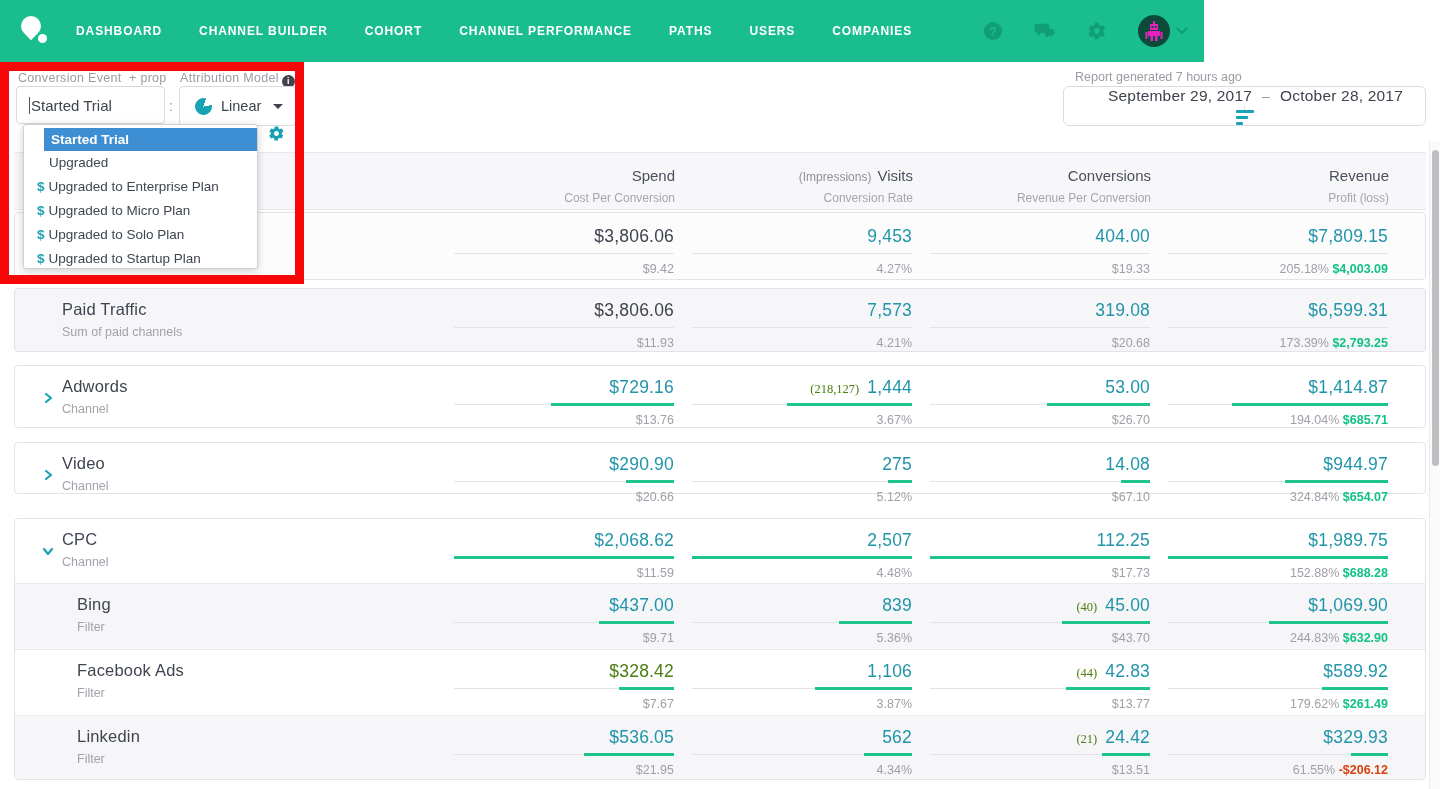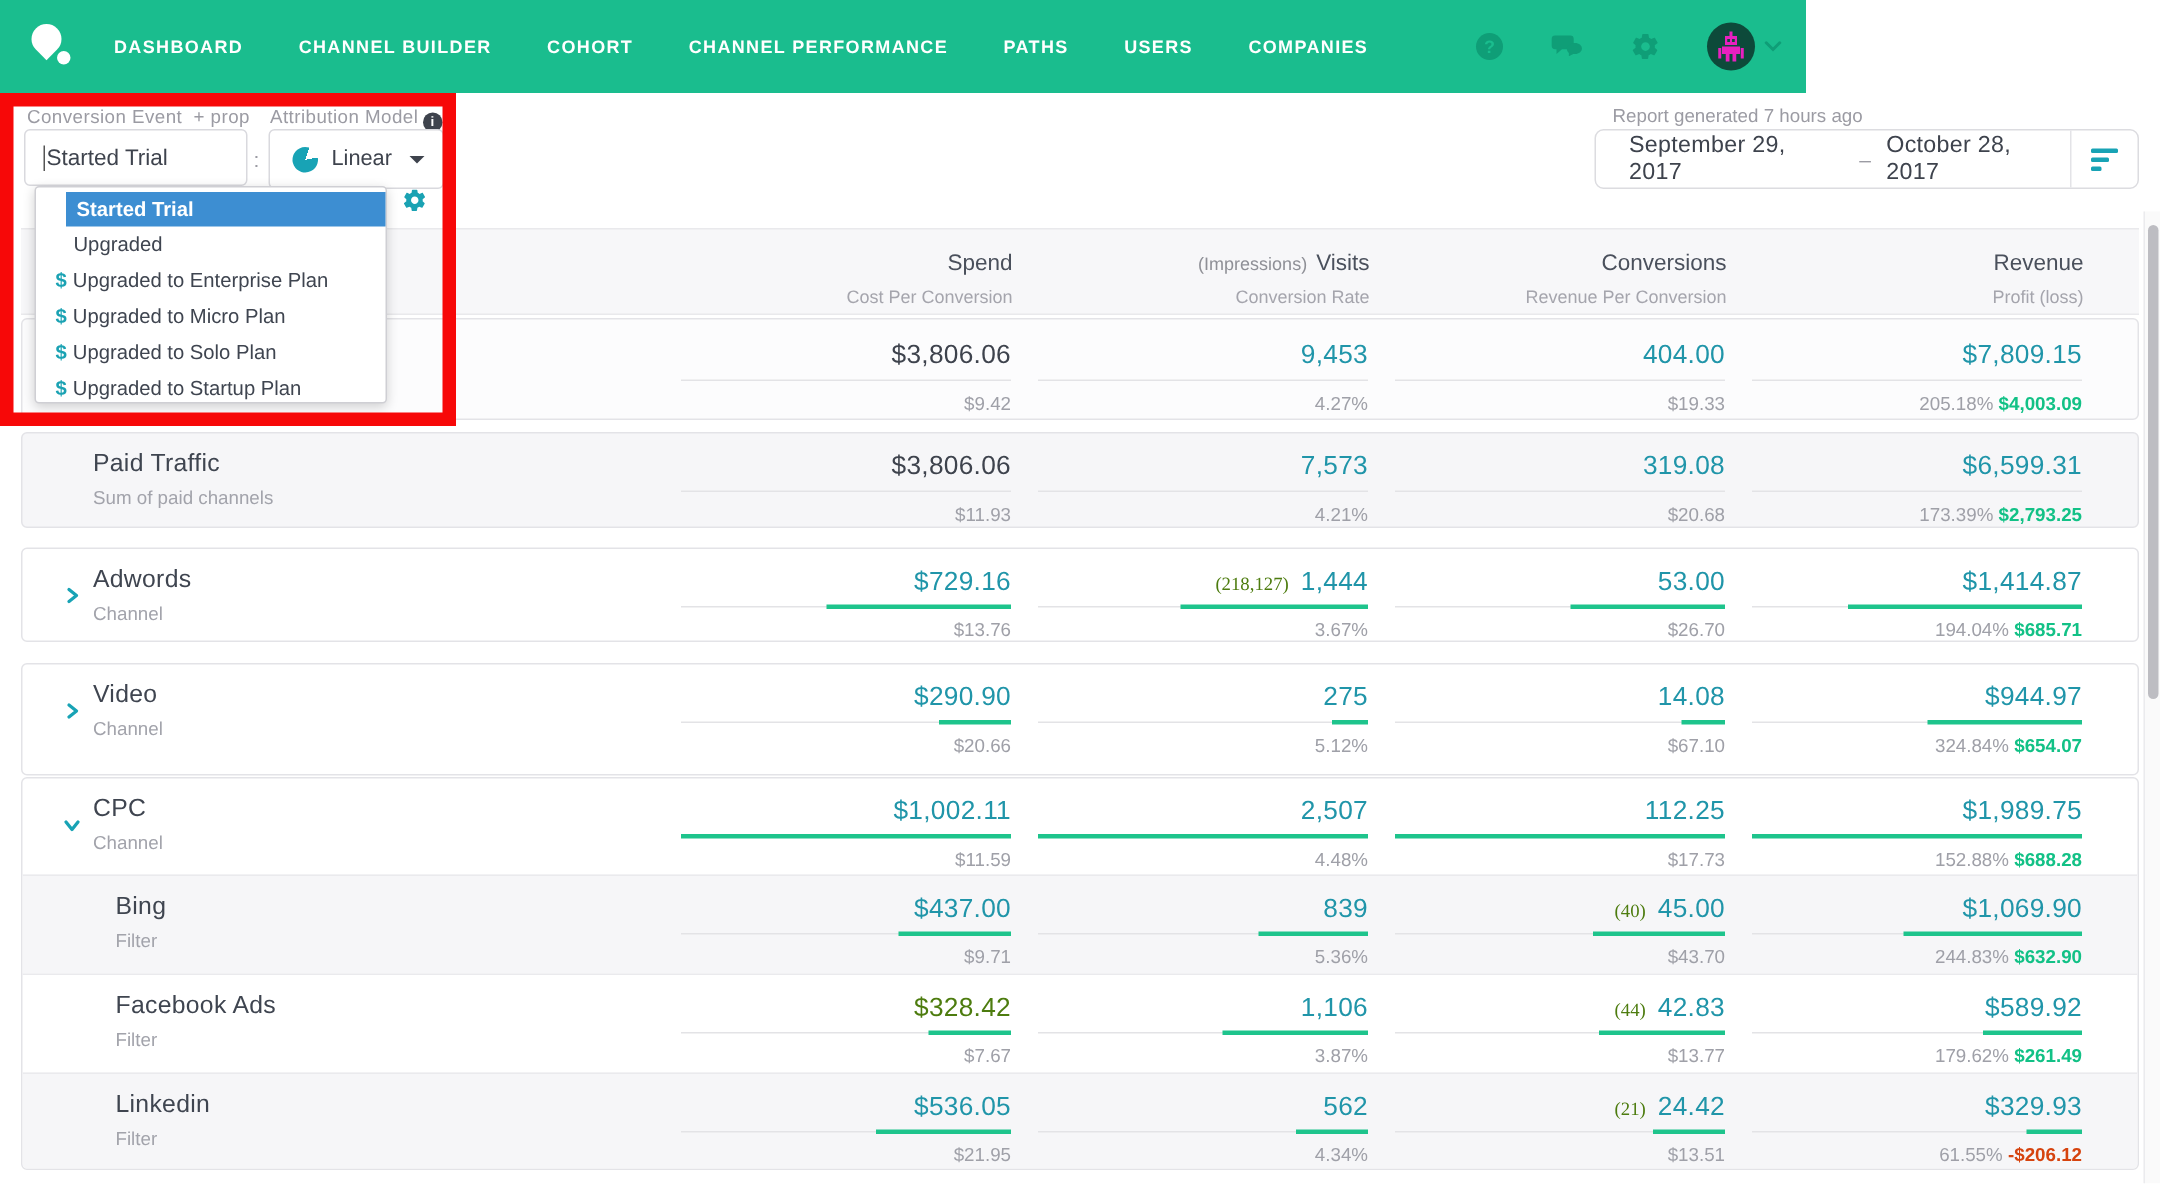--- a/index.html
+++ b/index.html
@@ -28,21 +28,21 @@
   .modelbox .mval { font-size:14.5px; color:#3e434d; margin-left:9px; }
   .caret { width:0; height:0; border-left:5px solid transparent; border-right:5px solid transparent; border-top:5px solid #3e434d; margin-left:12px; }
   .infoicon { display:inline-flex; width:13px; height:13px; border-radius:50%; background:#3e434d; color:#fff; font-size:9px; align-items:center; justify-content:center; font-weight:bold; margin-left:3px; vertical-align:-2px; }
 
   
   .hidden-colon { position:absolute; left:252px; top:126px; font-size:13px; color:#3e434d; z-index:4; }
   .hidden-gear { position:absolute; left:268px; top:125px; z-index:4; }
 
   
   .report-note { position:absolute; left:1075px; top:70px; font-size:12.5px; color:#9b9ba3; }
-  .datebox { position:absolute; left:1063px; top:86px; width:363px; height:40px; border:1px solid #dcdce0; border-radius:6px; background:#fff; display:flex; align-items:center; cursor:pointer; }
+  .datebox { position:absolute; left:1063px; top:86px; width:363px; height:40px; border:1px solid #dcdce0; border-radius:6px; background:#fff; display:flex; align-items:center; cursor:pointer;flex-direction:column; }
   .dates { flex:1; display:flex; align-items:center; padding-left:22px; font-size:15.5px; color:#3e434d; letter-spacing:0.2px; }
   .datesep { color:#9b9ba3; margin:0 10px; font-size:14px; }
   .datebox .divider { width:1px; height:38px; background:#e3e3e7; }
   .filtericon { width:44px; display:flex; flex-direction:column; align-items:center; gap:3px; }
   .filtericon i { display:block; height:3px; background:#18a3b5; border-radius:1px; }
   .filtericon i:nth-child(1){ width:18px; margin-right:0; align-self:center; }
   .filtericon i:nth-child(2){ width:12px; margin-right:6px; }
   .filtericon i:nth-child(3){ width:7px;  margin-right:11px; }
 
   
@@ -320,21 +320,21 @@
         <div class="ubar">
             <span class="track"></span>
             <i class="fill" style="width: 71%;"></i>
           </div>
         <div class="sv"><span>194.04%</span> <b style="color: rgb(18, 193, 134);">$685.71</b></div>
       </div>
     </div>
   </div>
 </div>
 
-<div class="band card" style="top:442px; height:75px;">
+<div class="band card" style="top:442px; height:52px;">
   <div class="row">
     <div class="labelcell">
       <span class="chev"><svg width="12" height="12" viewBox="0 0 12 12">
             <path d="M4 2 L9 6 L4 10" fill="none" stroke="#18a3b5" stroke-width="2.2" stroke-linecap="round" stroke-linejoin="round"></path>
           </svg></span>
       <div class="nm">Video</div>
       <div class="sb">Channel</div>
     </div>
     <div class="cols">
       <div class="col">
@@ -378,21 +378,21 @@
   <div class="row grouprow" style="height:64px;">
     <div class="labelcell">
       <span class="chev"><svg width="12" height="12" viewBox="0 0 12 12">
             <path d="M2 4 L6 9 L10 4" fill="none" stroke="#18a3b5" stroke-width="2.2" stroke-linecap="round" stroke-linejoin="round"></path>
           </svg></span>
       <div class="nm">CPC</div>
       <div class="sb">Channel</div>
     </div>
     <div class="cols">
       <div class="col">
-        <div class="mv"><span style="color: rgb(32, 149, 169);">$1,002.11</span></div>
+        <div class="mv"><span style="color: rgb(32, 149, 169);">$2,068.62</span></div>
         <div class="ubar">
             <span class="track"></span>
             <i class="fill" style="width: 100%;"></i>
           </div>
         <div class="sv">$11.59</div>
       </div>
       <div class="col">
         <div class="mv"><span>2,507</span></div>
         <div class="ubar">
             <span class="track"></span>

